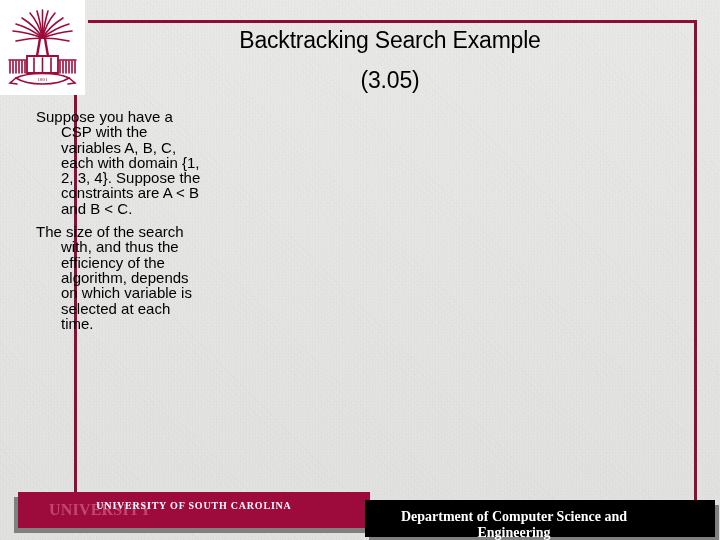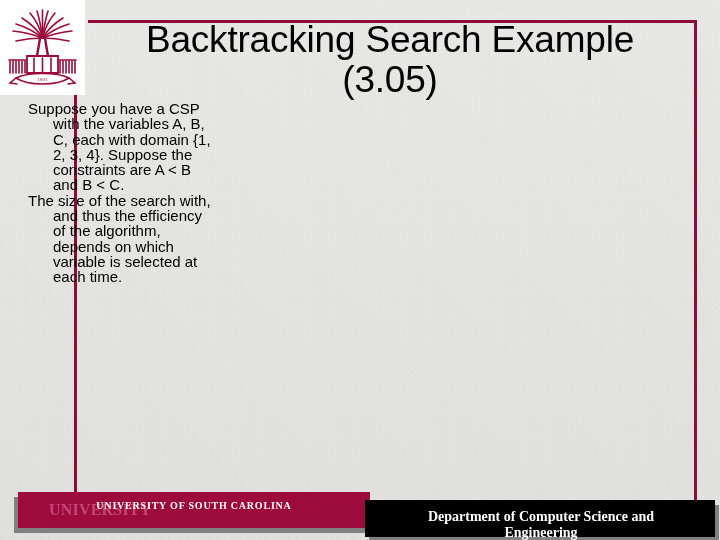--- a/index.html
+++ b/index.html
@@ -67,21 +67,21 @@
   .logo-box svg { display: block; }
 
   
   .title {
     position: absolute;
     left: 90px;
     top: 20px;
     width: 600px;
     text-align: center;
     font-family: "Liberation Sans", sans-serif;
-    font-size: 37px;
+    font-size: 23px;
     line-height: 40px;
     color: #000000;
     letter-spacing: -0.2px;
   }
 
   
   .body-col {
     position: absolute;
     left: 28px;
     top: 101px;
@@ -89,21 +89,21 @@
     height: 400px;
     overflow: hidden;
   }
   .para {
     font-family: "Liberation Sans", sans-serif;
     font-size: 15px;
     line-height: 15.3px;
     color: #000000;
     padding-left: 25px;
     text-indent: -25px;
-    margin: 0;
+    margin: 8px;
   }
   .para sup {
     font-size: 10px;
     vertical-align: super;
     line-height: 0;
   }
 
   
   .footer-shadow-left {
     position: absolute;
@@ -166,21 +166,20 @@
   .footer-right .label {
     position: absolute;
     left: 0;
     top: 9px;
     width: 298px;
     text-align: center;
     font-family: "Liberation Serif", serif;
     font-size: 14px;
     font-weight: bold;
     color: #ffffff;
-    padding-left: 27px;
   }
 </style>
 </head>
 <body>
 
 <div id="slide">
 
   <div class="rule-top"></div>
   <div class="rule-right"></div>
   <div class="rule-left"></div>

